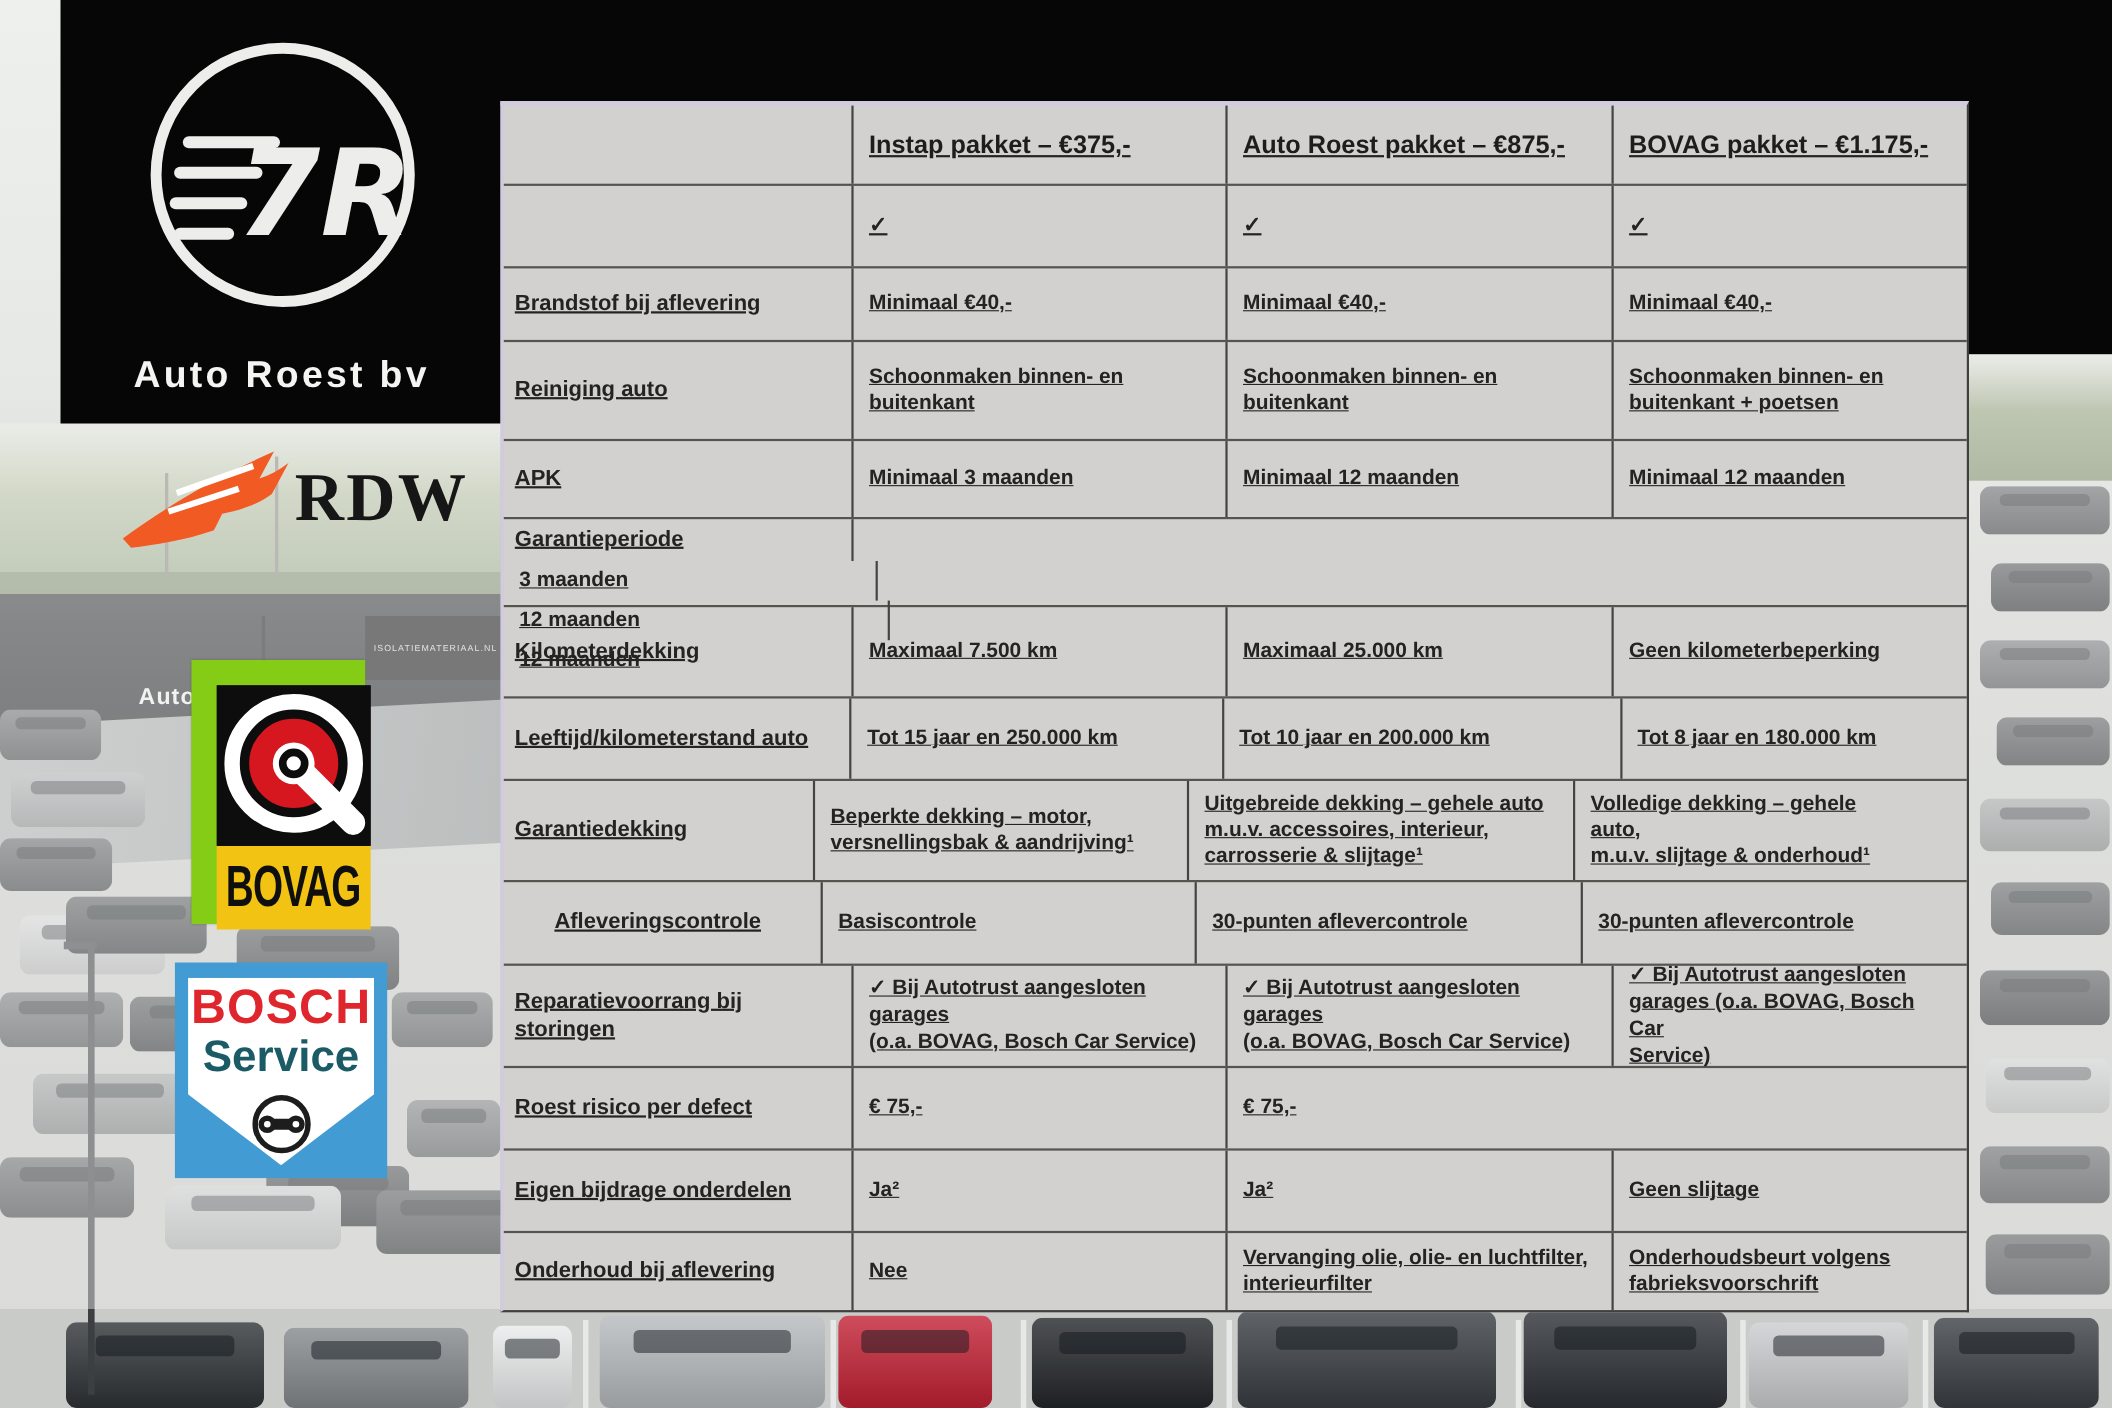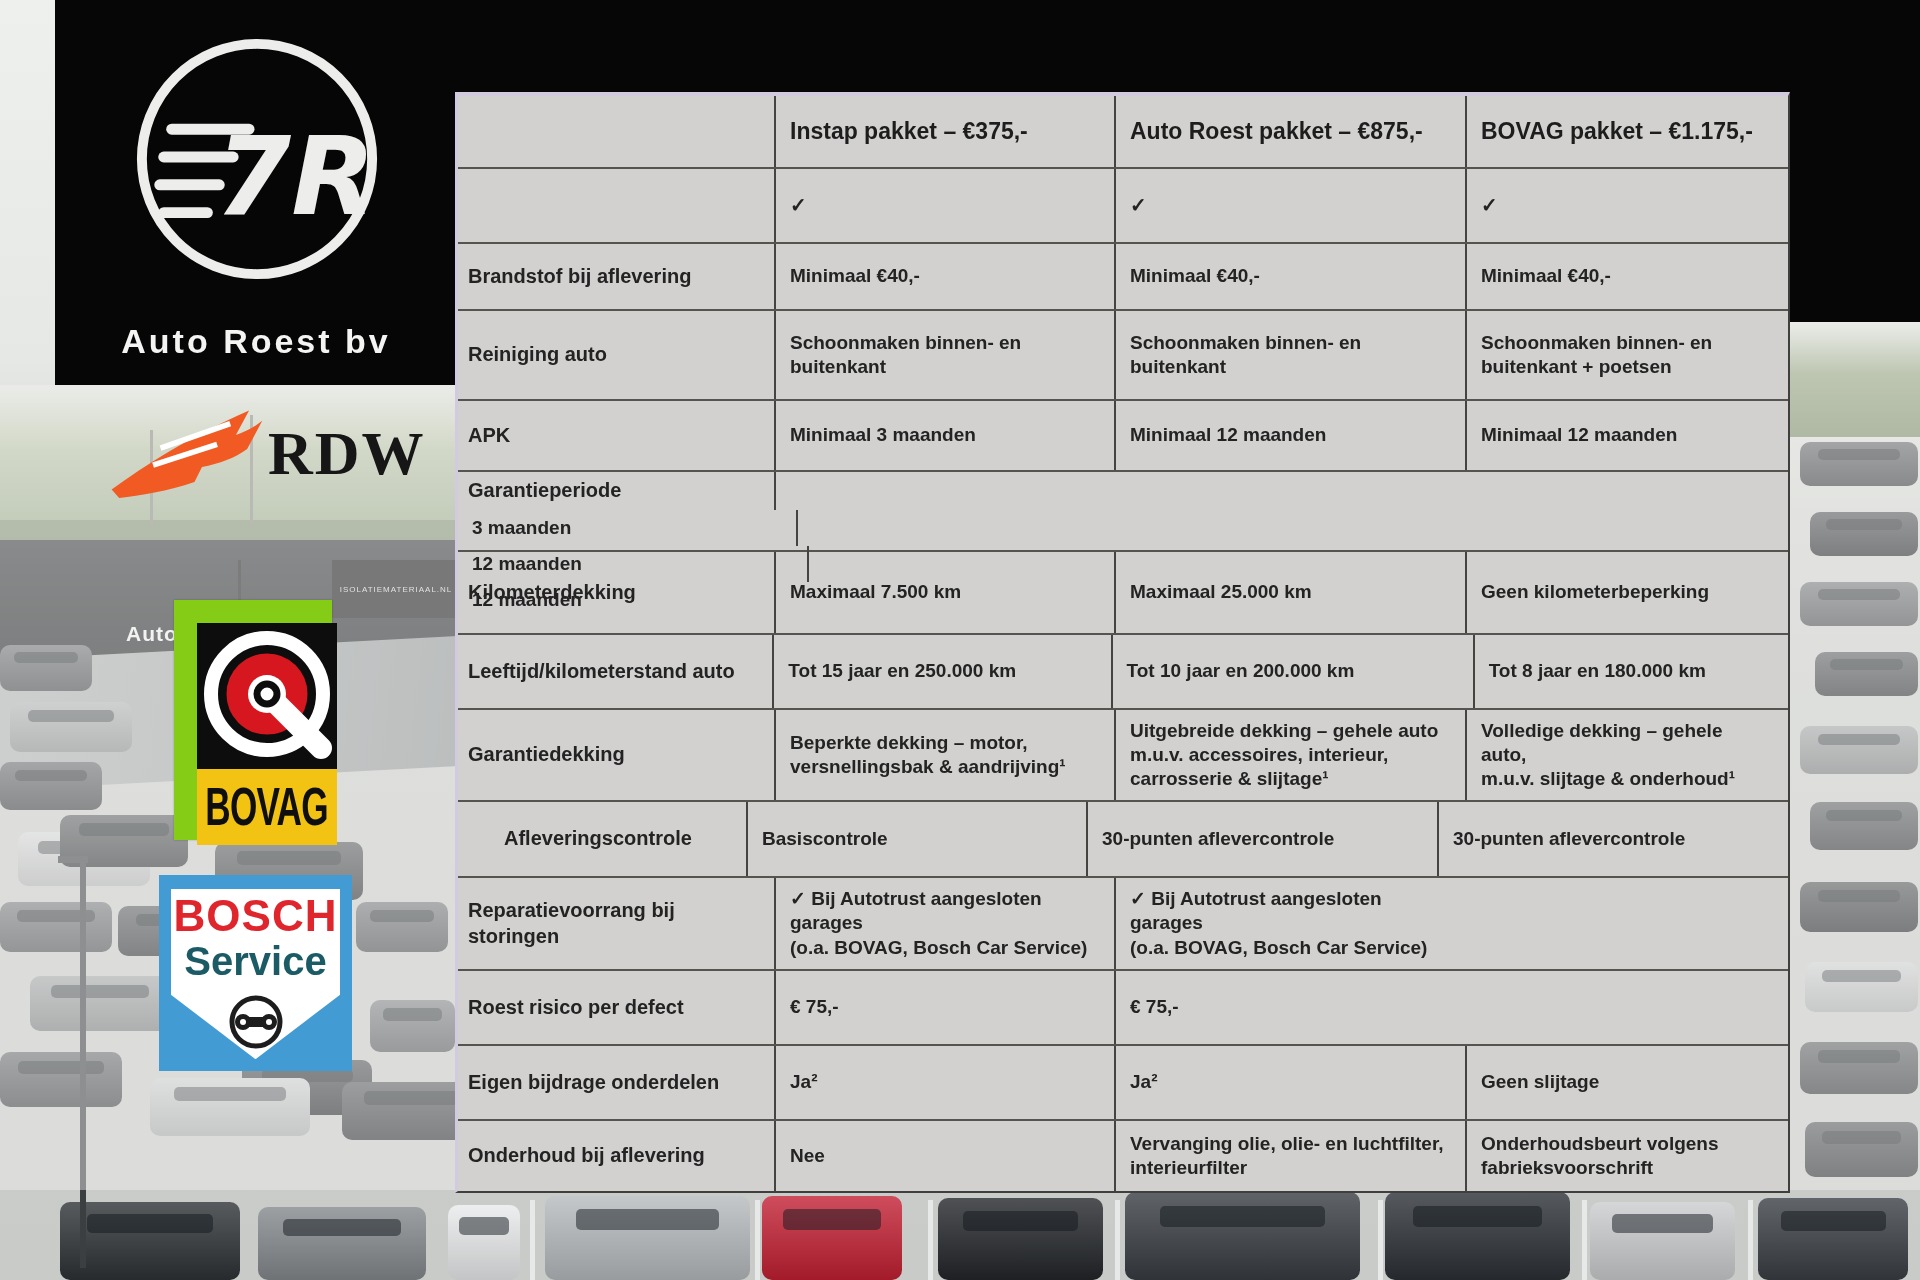--- a/index.html
+++ b/index.html
@@ -66,21 +66,21 @@
   .bosch-word{position:absolute;left:0;top:16px;width:100%;text-align:center;
      color:#e0262d;font-size:44px;font-weight:bold;letter-spacing:1px;}
   .bosch-service{position:absolute;left:0;top:64px;width:100%;text-align:center;
      color:#1b5b66;font-size:40px;font-weight:bold;}
   .bosch-anchor{position:absolute;left:50%;top:118px;transform:translateX(-50%);}
 
   
   .pkg-table{position:absolute;left:455px;top:92px;width:1335px;background:#d2d1cf;
      border-top:4px solid #d2cade;border-left:3px solid #d2cade;
      border-right:2px solid #3f3f3d;border-bottom:2px solid #3f3f3d;
-     box-sizing:border-box;color:#232323;}
+     box-sizing:border-box;color:#232323;text-decoration:underline;}
   .t-row{display:flex;border-bottom:2px solid #55544f;box-sizing:border-box;}
   .t-row:last-child{border-bottom:none;}
   .t-cell{box-sizing:border-box;border-right:2px solid #454441;display:flex;
      align-items:center;padding:6px 14px;font-size:19px;font-weight:bold;
      line-height:1.28;white-space:pre-line;}
   .t-cell:last-child{border-right:none;}
   .t-cell.lbl{padding-left:10px;font-size:20px;}
   .t-cell.hdr{font-size:23px;color:#1d1d1d;}
   .t-cell.tick{font-size:20px;}
 </style>
@@ -256,41 +256,44 @@
         <div class="t-cell " style="width: 351px;">Maximaal 25.000 km</div>
         <div class="t-cell " style="width: 315px;">Geen kilometerbeperking</div>
       </div>
       <div class="t-row" style="height: 75px;">
         <div class="t-cell lbl" style="width: 318px;">Leeftijd/kilometerstand auto</div>
         <div class="t-cell " style="width: 340px;">Tot 15 jaar en 250.000 km</div>
         <div class="t-cell " style="width: 364px;">Tot 10 jaar en 200.000 km</div>
         <div class="t-cell " style="width: 315px;">Tot 8 jaar en 180.000 km</div>
       </div>
       <div class="t-row" style="height: 92px;">
-        <div class="t-cell lbl" style="width: 318px;">Garantiedekking</div>
+        <div class="t-cell lbl" style="width: 283px;">Garantiedekking</div>
         <div class="t-cell " style="width: 340px;">Beperkte dekking – motor,
 versnellingsbak &amp; aandrijving¹</div>
         <div class="t-cell " style="width: 351px;">Uitgebreide dekking – gehele auto
 m.u.v. accessoires, interieur,
 carrosserie &amp; slijtage¹</div>
         <div class="t-cell " style="width: 315px;">Volledige dekking – gehele auto,
 m.u.v. slijtage &amp; onderhoud¹</div>
       </div>
       <div class="t-row" style="height: 76px;">
         <div class="t-cell lbl" style="width: 254px; margin-left: 36px;">Afleveringscontrole</div>
         <div class="t-cell " style="width: 340px;">Basiscontrole</div>
         <div class="t-cell " style="width: 351px;">30-punten aflevercontrole</div>
         <div class="t-cell " style="width: 315px;">30-punten aflevercontrole</div>
       </div>
       <div class="t-row" style="height: 93px;">
         <div class="t-cell lbl" style="width: 318px;">Reparatievoorrang bij storingen</div>
         <div class="t-cell " style="width: 340px;">✓ Bij Autotrust aangesloten garages
 (o.a. BOVAG, Bosch Car Service)</div>
         <div class="t-cell " style="width: 351px;">✓ Bij Autotrust aangesloten garages
 (o.a. BOVAG, Bosch Car Service)</div>
+        <div class="t-cell " style="width: 315px;">✓ Bij Autotrust aangesloten
+garages (o.a. BOVAG, Bosch Car
+Service)</div>
       </div>
       <div class="t-row" style="height: 75px;">
         <div class="t-cell lbl" style="width: 318px;">Roest risico per defect</div>
         <div class="t-cell " style="width: 340px;">€ 75,-</div>
         <div class="t-cell " style="width: 351px;">€ 75,-</div>
       </div>
       <div class="t-row" style="height: 75px;">
         <div class="t-cell lbl" style="width: 318px;">Eigen bijdrage onderdelen</div>
         <div class="t-cell " style="width: 340px;">Ja²</div>
         <div class="t-cell " style="width: 351px;">Ja²</div>

